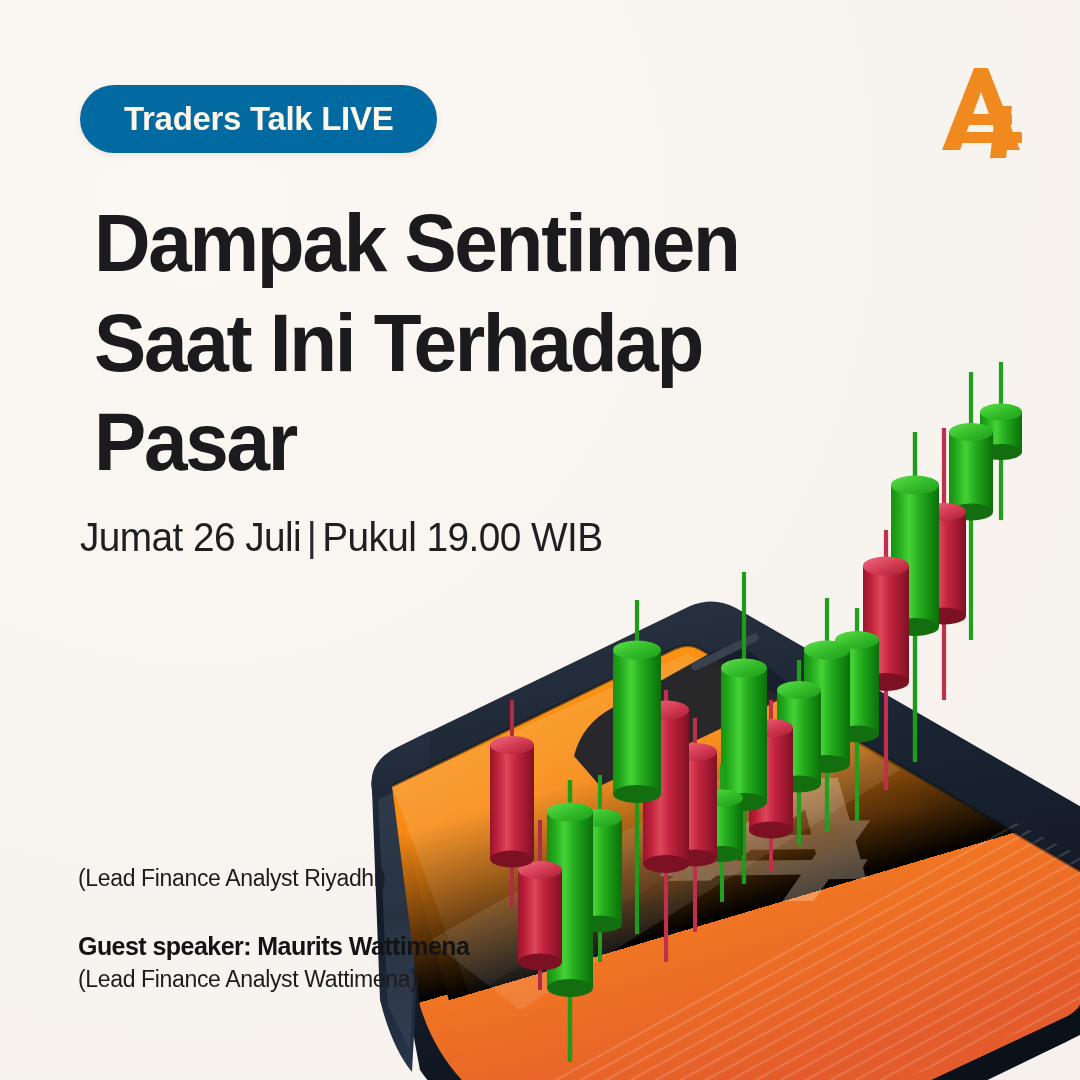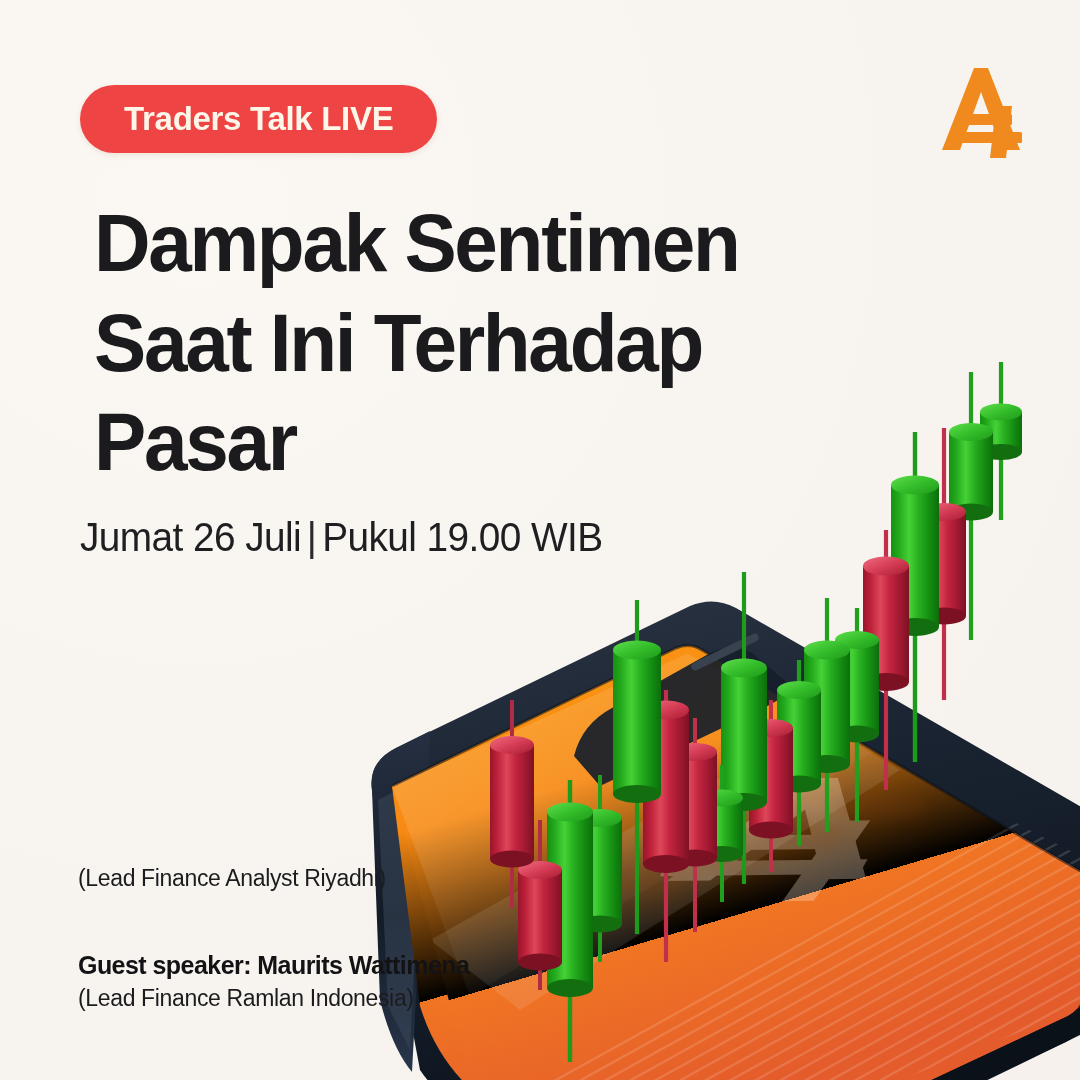--- a/index.html
+++ b/index.html
@@ -36,21 +36,21 @@
   }
 
   
   .badge {
     position: absolute;
     left: 80px;
     top: 85px;
     height: 68px;
     padding: 0 44px;
     border-radius: 40px;
-    background: #ef4444;
+    background: #0369a1;
     display: flex;
     align-items: center;
     justify-content: center;
     box-shadow: 0 2px 6px rgba(160,90,30,0.13);
   }
   .badge-label {
     color: #fdf6e9;
     font-size: 33px;
     font-weight: 700;
     letter-spacing: -0.3px;
@@ -97,21 +97,21 @@
   }
 
   
   .credits {
     position: absolute;
     left: 78px;
     top: 865px;
     width: 470px;
     z-index: 40;
   }
-  .credit-block + .credit-block { margin-top: 59px; }
+  .credit-block + .credit-block { margin-top: 40px; }
   .credit-name {
     color: #131315;
     font-size: 25px;
     font-weight: 700;
     letter-spacing: -0.55px;
     white-space: nowrap;
     margin-bottom: 5px;
   }
   .credit-role {
     color: #1c1c1e;
@@ -437,17 +437,17 @@
   <div class="datetime">
     <span>Jumat 26 Juli</span><span class="sep">|</span><span>Pukul 19.00 WIB</span>
   </div>
 
   <div class="credits">
     <div class="credit-block">
       <div class="credit-role">(Lead Finance Analyst Riyadhi)</div>
     </div>
     <div class="credit-block">
       <div class="credit-name">Guest speaker: Maurits Wattimena</div>
-      <div class="credit-role">(Lead Finance Ramlan Indonesia)</div>
+      <div class="credit-role">(Lead Finance Analyst Wattimena)</div>
     </div>
   </div>
 
 </div>
 
 </body></html>

